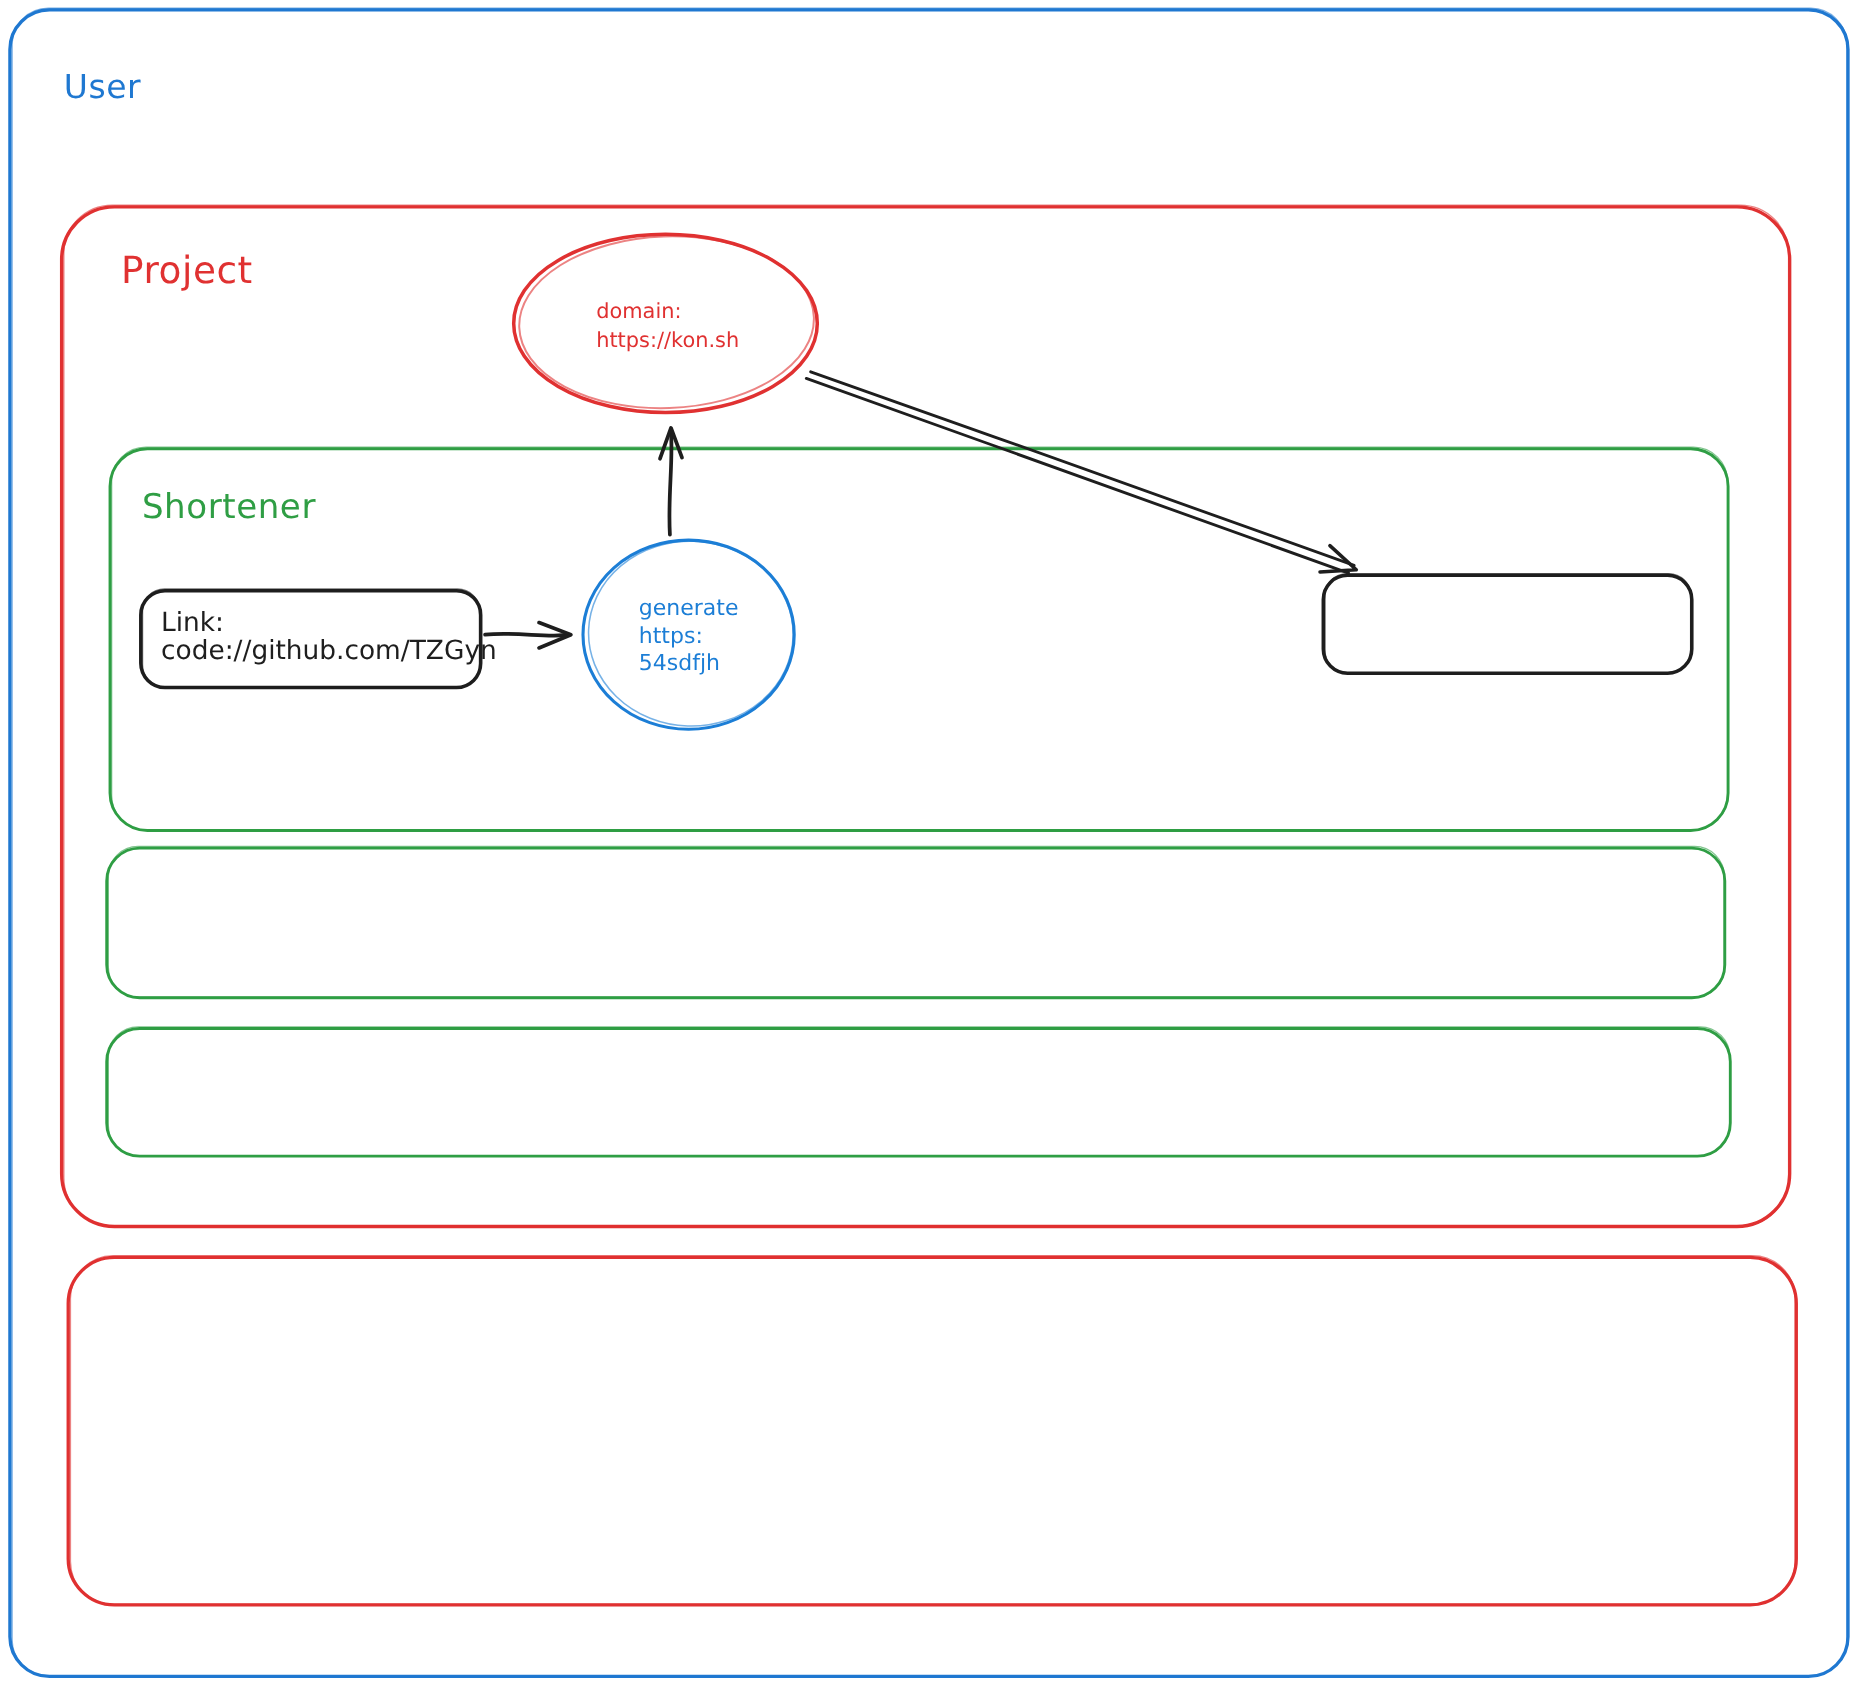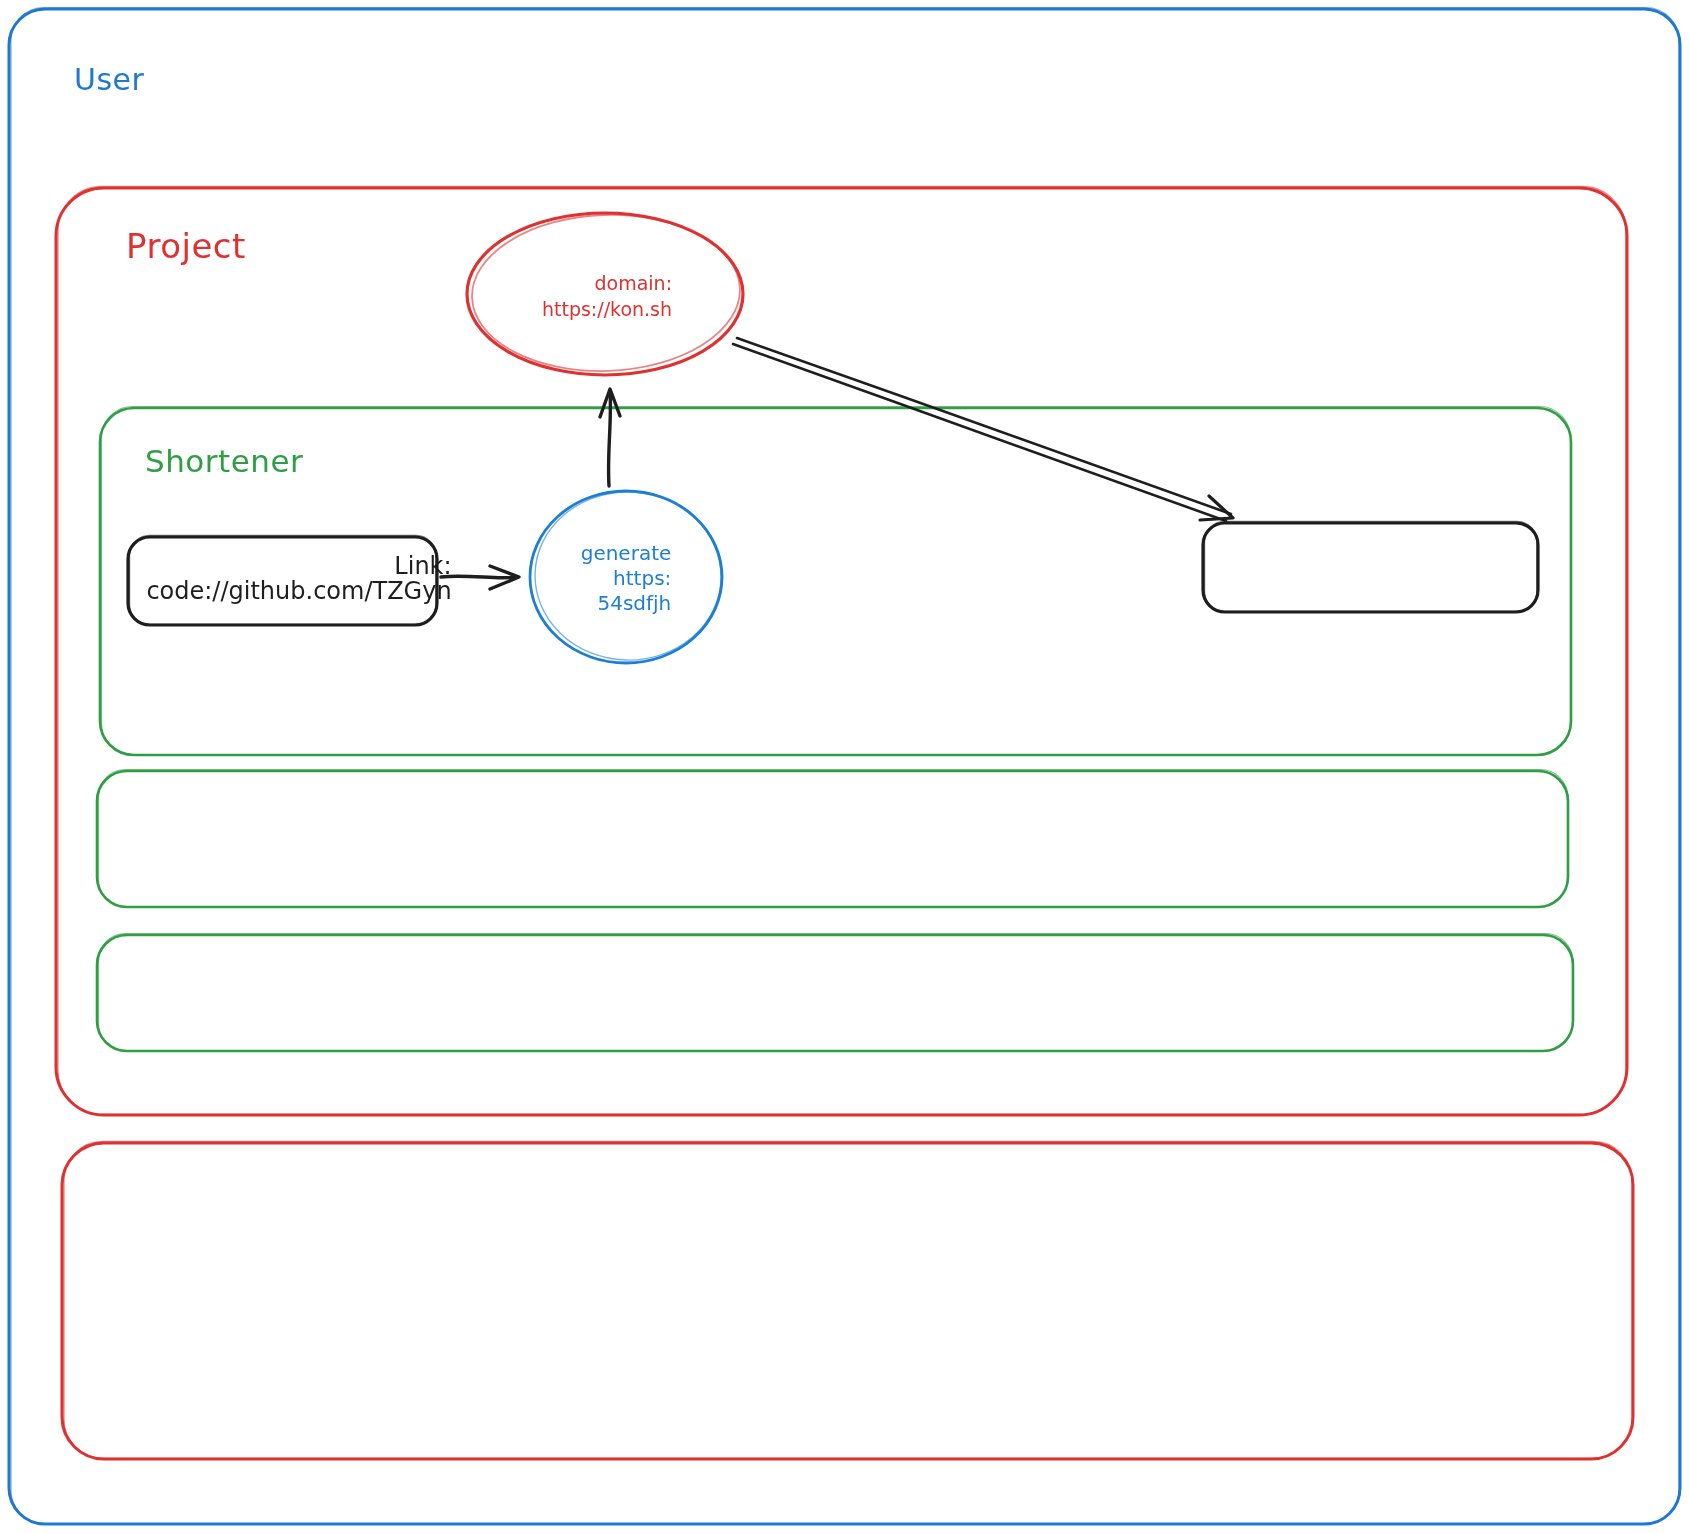--- a/index.html
+++ b/index.html
@@ -4,26 +4,26 @@
 <style>
   :root{
     --blue:#1f78d1; --circle-blue:#1c7ed6; --red:#e03131; --green:#2f9e44; --black:#1e1e1e;
   }
   html,body{margin:0;padding:0;background:#ffffff;}
   .canvas{
     position:relative; width:1689px; height:1534px; background:#ffffff; overflow:hidden;
     font-family:"DejaVu Sans", sans-serif;
   }
   .canvas svg{position:absolute; left:0; top:0;}
-  .lbl{position:absolute; white-space:nowrap; letter-spacing:0.5px;margin-left:16px;}
+  .lbl{position:absolute; white-space:nowrap; letter-spacing:0.5px;}
   .lbl-user{left:58px; top:62px; font-size:30px; color:var(--blue);}
   .lbl-project{left:110px; top:226px; font-size:34px; color:var(--red);}
   .lbl-shortener{left:129px; top:443px; font-size:31px; color:var(--green);}
   .node-text{
-    position:absolute; text-align:right; transform:translate(-50%,-50%); white-space:nowrap;
+    position:absolute; text-align:left; transform:translate(-50%,-50%); white-space:nowrap;
   }
   .txt-domain{left:607px; top:296px; font-size:19px; line-height:26px; color:var(--red);}
   .txt-link{left:299px; top:579px; font-size:24px; line-height:25px; color:var(--black);}
   .txt-generate{left:626px; top:578px; font-size:20px; line-height:25px; color:var(--circle-blue);}
   .txt-result{left:1370px; top:568px; font-size:19px; line-height:26px; color:var(--black);}
 
   .stroke-blue{stroke:var(--blue);}
   .stroke-red{stroke:var(--red);}
   .stroke-green{stroke:var(--green);}
   .stroke-black{stroke:var(--black);}

